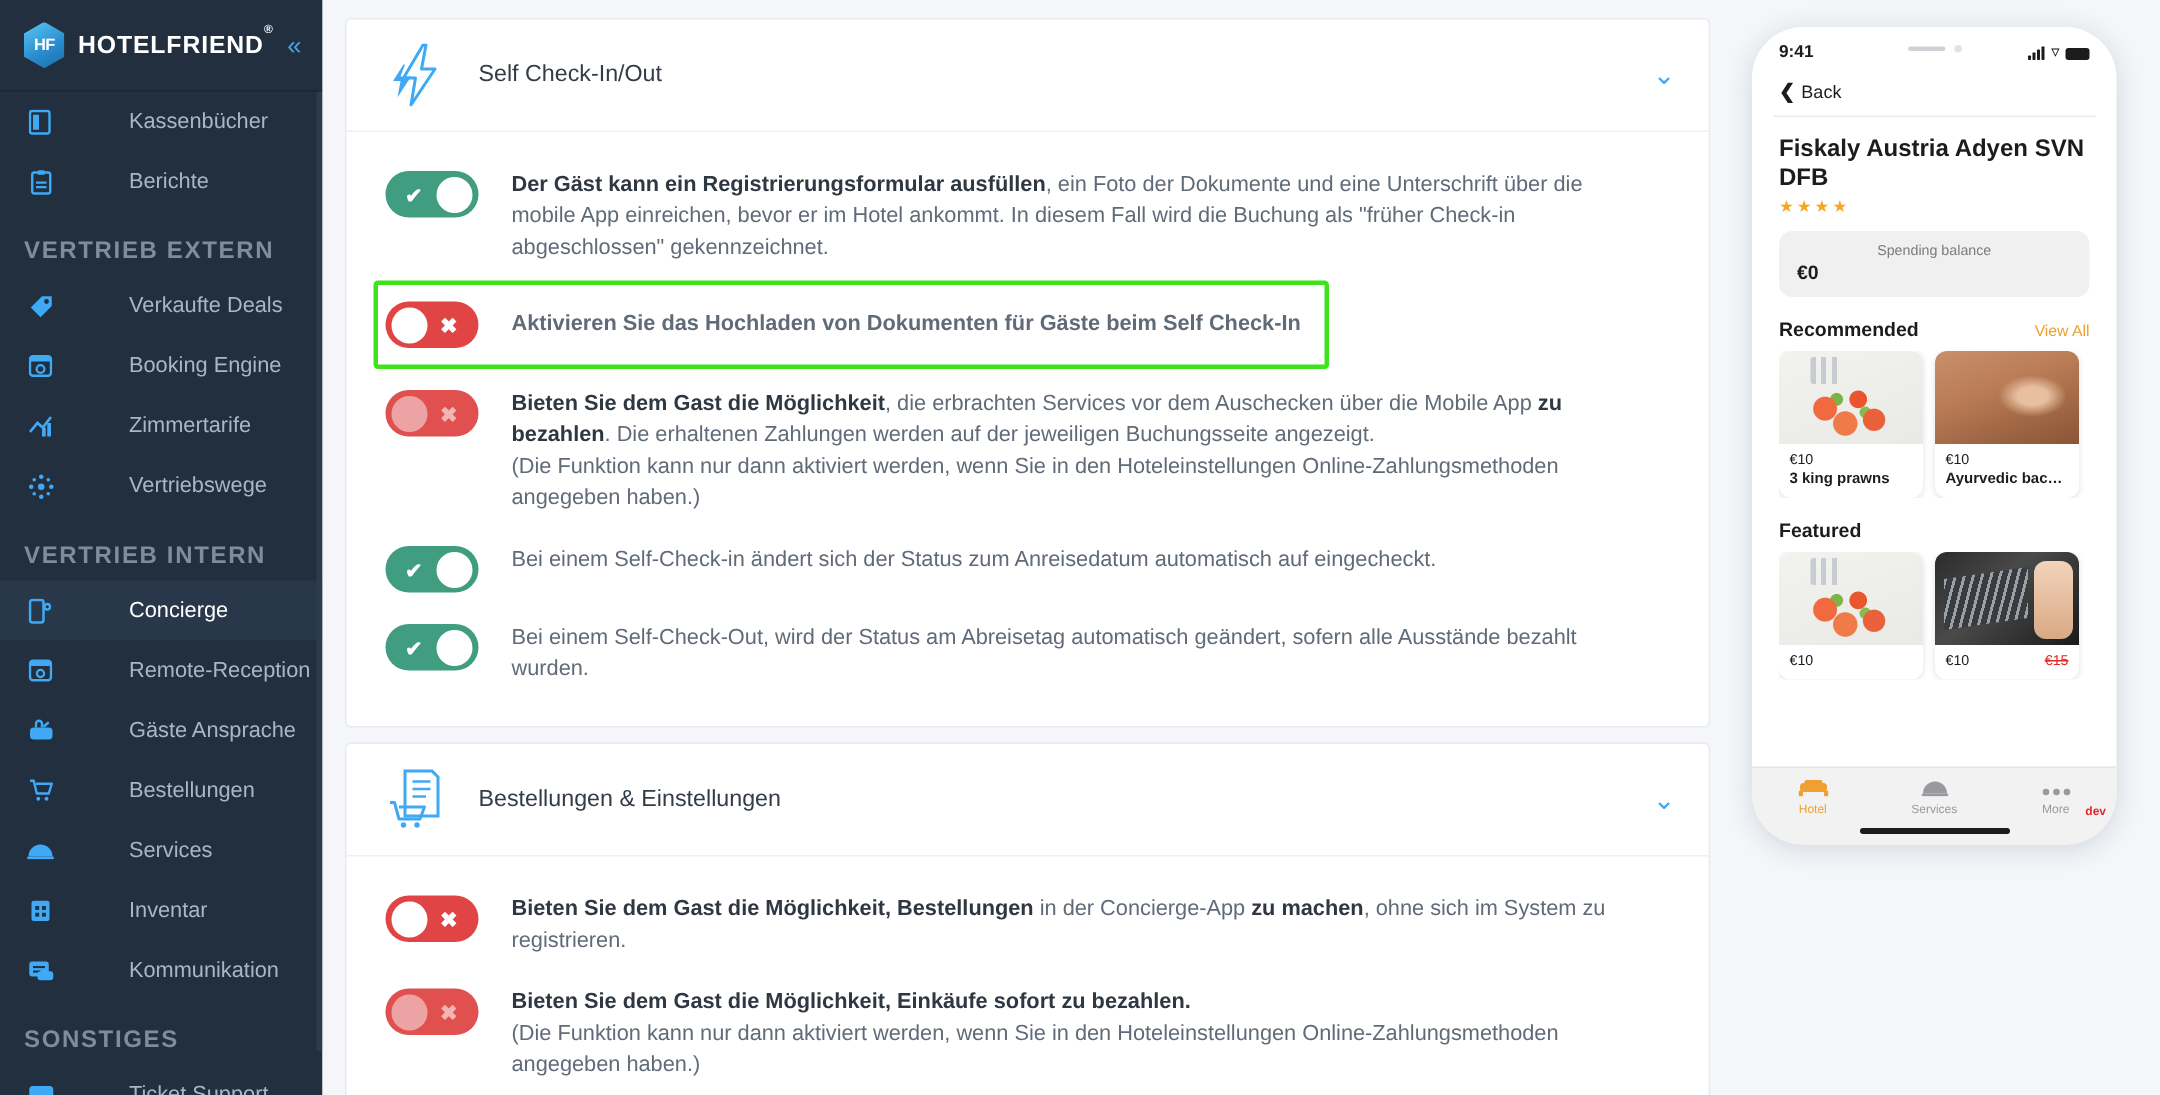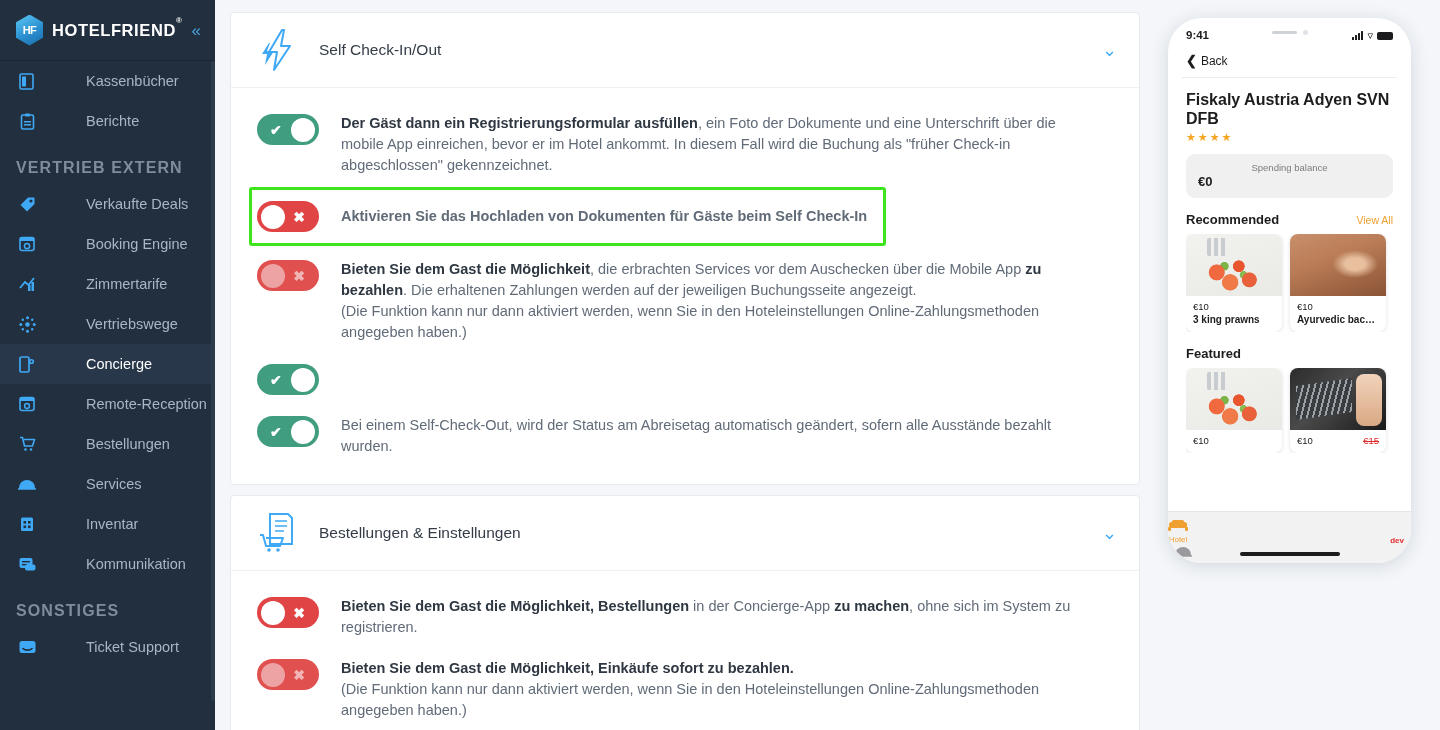--- a/index.html
+++ b/index.html
@@ -250,21 +250,21 @@
   }
   .ph-meta { padding: 5px 7px 7px; }
   .ph-price { font-size: 9.5px; color: #1c1c1e; }
   .ph-price .strike { color: #e02b2b; text-decoration: line-through; float: right; }
   .ph-name { font-size: 10px; font-weight: bold; color: #1c1c1e; margin-top: 2px;
              white-space: nowrap; overflow: hidden; text-overflow: ellipsis; }
 
   .ph-tabbar {
     position: absolute; bottom: 0; left: 0; right: 0; height: 52px;
     background: #f2f2f2; display: flex; align-items: flex-start;
-    padding-top: 6px; border-top: 1px solid #e6e6e6; flex-direction: column;
+    padding-top: 6px; border-top: 1px solid #e6e6e6;
   }
   .ph-tab { flex: 1; text-align: center; cursor: pointer; }
   .ph-tab .ti { font-size: 14px; line-height: 16px; color: #9a9a9e; }
   .ph-tab .tl { font-size: 8px; color: #9a9a9e; margin-top: 1px; }
   .ph-tab.active .ti, .ph-tab.active .tl { color: #f0a030; }
   .ph-dev {
     position: absolute; right: 7px; bottom: 18px;
     font-size: 8px; color: #e02b2b; font-weight: bold;
   }
   .ph-homebar {
@@ -347,39 +347,50 @@
               <circle cx="1.8" cy="8.5" r="1.5" fill="currentColor"></circle>
               <circle cx="15.2" cy="8.5" r="1.5" fill="currentColor"></circle>
               <circle cx="3.8" cy="3.8" r="1.2" fill="currentColor"></circle>
               <circle cx="13.2" cy="13.2" r="1.2" fill="currentColor"></circle>
               <circle cx="13.2" cy="3.8" r="1.2" fill="currentColor"></circle>
               <circle cx="3.8" cy="13.2" r="1.2" fill="currentColor"></circle>
             </svg>
           </span>
           <span class="lbl">Vertriebswege</span>
         </div>
+        <div class="sb-group">VERTRIEB INTERN</div>
         <div class="sb-item active">
           <span class="ico">
             <svg width="16" height="17" viewBox="0 0 16 17">
               <rect x="1" y="1" width="9" height="15" rx="1.6" fill="none" stroke="currentColor" stroke-width="1.7"></rect>
               <circle cx="12.5" cy="5.5" r="2.6" fill="currentColor"></circle>
               <circle cx="12.5" cy="5.5" r="1" fill="#222f3e"></circle>
             </svg>
           </span>
           <span class="lbl">Concierge</span>
         </div>
         <div class="sb-item">
           <span class="ico">
             <svg width="16" height="16" viewBox="0 0 16 16">
               <rect x="1" y="1.5" width="14" height="13" rx="2" fill="none" stroke="currentColor" stroke-width="1.6"></rect>
               <rect x="1" y="1.5" width="14" height="3.5" fill="currentColor"></rect>
               <circle cx="8" cy="10" r="2.4" fill="none" stroke="currentColor" stroke-width="1.5"></circle>
             </svg>
           </span>
           <span class="lbl">Remote-Reception</span>
+        </div>
+        <div class="sb-item">
+          <span class="ico">
+            <svg width="17" height="16" viewBox="0 0 17 16">
+              <rect x="1" y="6" width="15" height="8" rx="2.5" fill="currentColor"></rect>
+              <path d="M5 6V3.5a2 2 0 014 0V6" fill="none" stroke="currentColor" stroke-width="1.6"></path>
+              <path d="M10 5.5l3.5-3" stroke="currentColor" stroke-width="1.6" fill="none"></path>
+            </svg>
+          </span>
+          <span class="lbl">Gäste Ansprache</span>
         </div>
         <div class="sb-item">
           <span class="ico">
             <svg width="17" height="16" viewBox="0 0 17 16">
               <path d="M1 1.5h2.5l2 8.5h8l2-6.5H5" fill="none" stroke="currentColor" stroke-width="1.6" stroke-linejoin="round"></path>
               <circle cx="6.5" cy="13.5" r="1.3" fill="currentColor"></circle>
               <circle cx="12" cy="13.5" r="1.3" fill="currentColor"></circle>
             </svg>
           </span>
           <span class="lbl">Bestellungen</span>
@@ -442,41 +453,42 @@
             </span>
             <span class="sec-title">Self Check-In/Out</span>
             <span class="chev">⌄</span>
           </div>
           <div class="card-body">
             <div class="setting-row">
               <div class="toggle on">
                 <span class="mark">✔</span>
                 <span class="knob"></span>
               </div>
-              <div class="setting-text"><b>Der Gäst dann ein Registrierungsformular ausfüllen</b><span>, ein Foto der Dokumente und eine Unterschrift über die mobile App einreichen, bevor er im Hotel ankommt. In diesem Fall wird die Buchung als "früher Check-in abgeschlossen" gekennzeichnet.</span></div>
+              <div class="setting-text"><b>Der Gäst kann ein Registrierungsformular ausfüllen</b><span>, ein Foto der Dokumente und eine Unterschrift über die mobile App einreichen, bevor er im Hotel ankommt. In diesem Fall wird die Buchung als "früher Check-in abgeschlossen" gekennzeichnet.</span></div>
             </div>
             <div class="setting-row highlight">
               <div class="toggle off">
                 <span class="mark">✖</span>
                 <span class="knob"></span>
               </div>
               <div class="setting-text"><span>Aktivieren Sie das Hochladen von Dokumenten für Gäste beim Self Check-In</span></div>
             </div>
             <div class="setting-row">
               <div class="toggle off muted">
                 <span class="mark">✖</span>
                 <span class="knob"></span>
               </div>
               <div class="setting-text"><b>Bieten Sie dem Gast die Möglichkeit</b><span>, die erbrachten Services vor dem Auschecken über die Mobile App </span><b>zu bezahlen</b><span>. Die erhaltenen Zahlungen werden auf der jeweiligen Buchungsseite angezeigt.</span><br><span>(Die Funktion kann nur dann aktiviert werden, wenn Sie in den Hoteleinstellungen Online-Zahlungsmethoden angegeben haben.)</span></div>
             </div>
             <div class="setting-row">
               <div class="toggle on">
                 <span class="mark">✔</span>
                 <span class="knob"></span>
               </div>
+              <div class="setting-text"><span>Bei einem Self-Check-in ändert sich der Status zum Anreisedatum automatisch auf eingecheckt.</span></div>
             </div>
             <div class="setting-row">
               <div class="toggle on">
                 <span class="mark">✔</span>
                 <span class="knob"></span>
               </div>
               <div class="setting-text"><span>Bei einem Self-Check-Out, wird der Status am Abreisetag automatisch geändert, sofern alle Ausstände bezahlt wurden.</span></div>
             </div>
           </div>
         </div>

